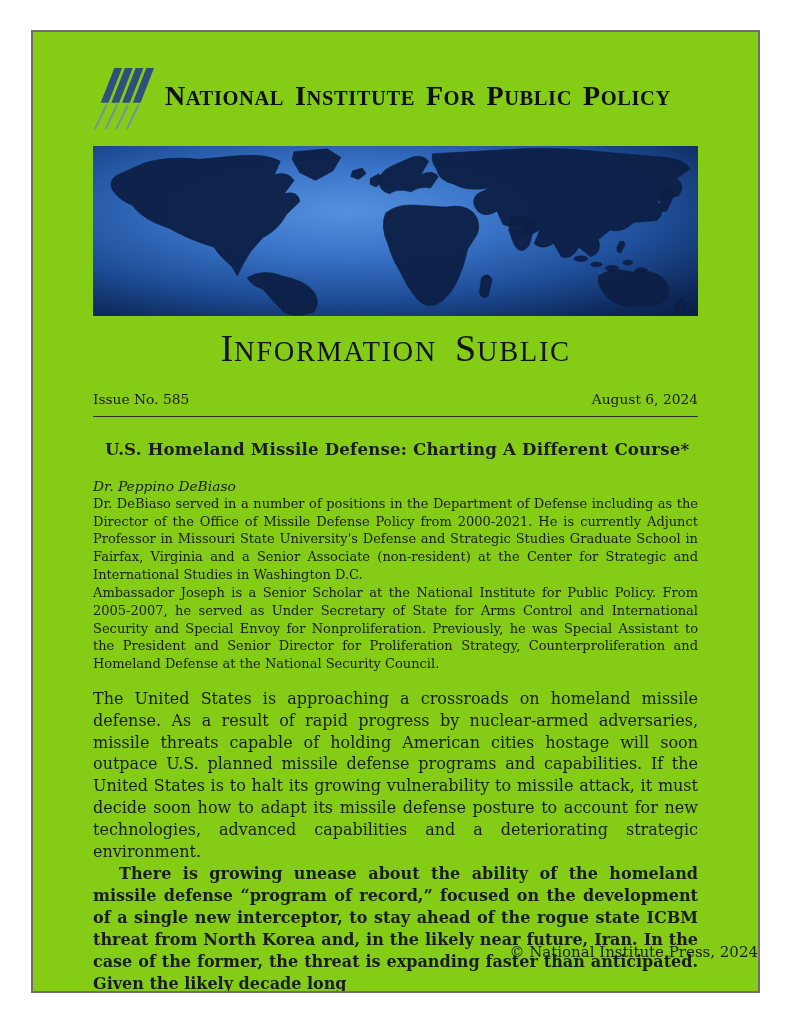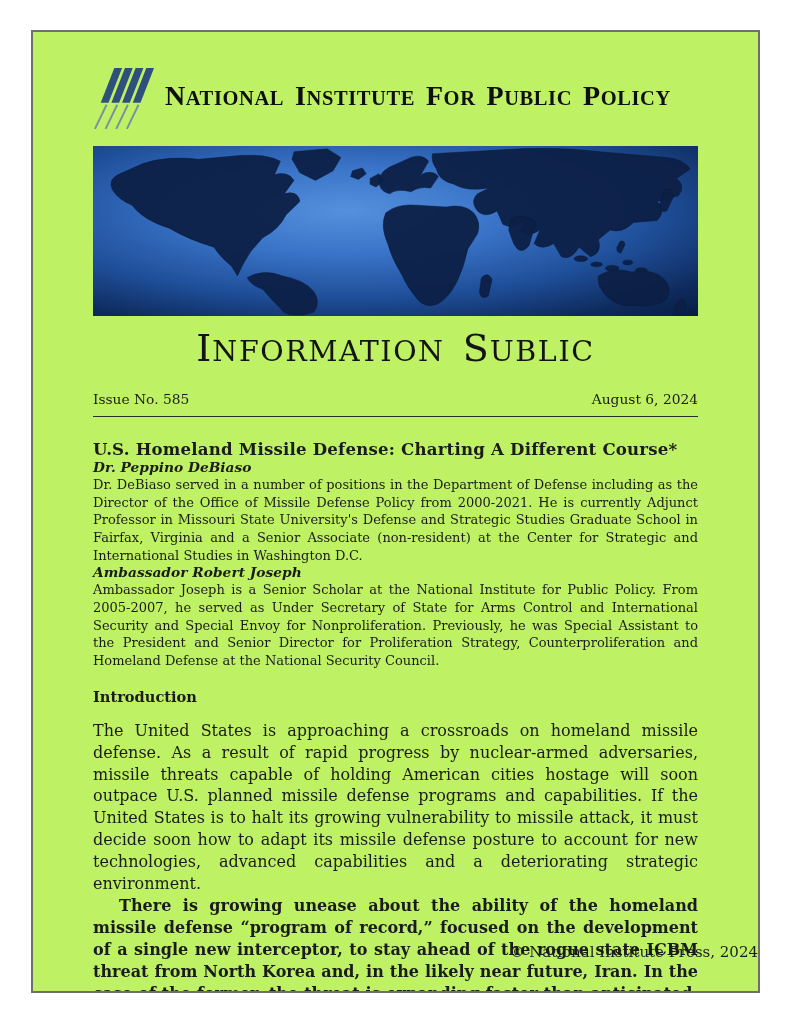--- a/index.html
+++ b/index.html
@@ -3,43 +3,43 @@
 <meta charset="utf-8">
 <style>
   html,body{margin:0;padding:0;background:#ffffff;}
   .sheet{
     position:relative;width:791px;height:1024px;background:#ffffff;
     font-family:"DejaVu Serif", serif;color:#1b1b1b;overflow:hidden;
   }
   .page-border{
     position:absolute;left:31px;top:30px;width:729px;height:963px;
     border:2px solid #6e6e6e;box-sizing:border-box;
-    padding:26px 60px 0 60px;overflow:hidden;background:#bef264;
+    padding:26px 60px 0 60px;overflow:hidden;background:#84cc16;
   }
   
   .brand-row{display:flex;align-items:center;gap:10px;height:76px;}
   .logo{flex:0 0 auto;display:block;}
   .brand-text{white-space:nowrap;font-family:"Liberation Serif", serif;font-weight:bold;color:#0f0f0f;}
   .brand-text .lw{margin-right:11px;}
   .brand-text .li{font-size:28px;letter-spacing:0.5px;}
   .brand-text .lr{font-size:20.5px;letter-spacing:0.6px;}
   
   .map{margin-top:12px;height:170px;width:100%;}
   .map svg{display:block;width:100%;height:100%;}
   
   .masthead{text-align:center;margin-top:10px;height:52px;color:#141414;}
-  .masthead .lw{margin:8px 9px;}
+  .masthead .lw{margin:8px 9px;font-family:Liberation Serif, serif;}
   .masthead .li{font-size:38px;letter-spacing:1px;}
   .masthead .lr{font-size:28.5px;letter-spacing:1.6px;}
   
   .issue-row{display:flex;justify-content:space-between;font-size:13.8px;margin-top:13px;}
   .rule{border:none;border-top:1.6px solid #2c2c2c;margin:9px 0 0 0;}
   
-  .title{font-size:16.6px;font-weight:bold;margin:22px 0 0 0;letter-spacing:0.2px;}
-  .author-name{font-size:13.8px;font-weight:bold;font-style:italic;}
+  .title{font-size:16.6px;font-weight:bold;margin:22px 0 0 12px;letter-spacing:0.2px;}
+  .author-name{font-size:13.8px;font-weight:normal;font-style:italic;margin-top:19px;}
   .author-bio{font-size:13px;line-height:1.36;text-align:justify;margin:1px 0 0 0;}
   .section-heading{font-size:14.6px;font-weight:bold;margin:18px 0 0 0;}
   .body-para{font-size:16px;line-height:1.37;text-align:justify;margin:15px 0 0 0;}
   .body-para.cont{margin-top:0;text-indent:26px;font-weight:bold;}
   
   .footer{position:absolute;left:0;right:0;bottom:30px;text-align:right;font-size:15px;color:#1b1b1b;}
 </style>
 </head>
 <body>
 
@@ -110,24 +110,22 @@
     <hr class="rule">
 
     <h1 class="title">U.S. Homeland Missile Defense: Charting A Different Course*</h1>
 
     <div>
       <div class="author-name">Dr. Peppino DeBiaso</div>
       <p class="author-bio">Dr. DeBiaso served in a number of positions in the Department of Defense including as the Director of the Office of Missile Defense Policy from 2000-2021. He is currently Adjunct Professor in Missouri State University's Defense and Strategic Studies Graduate School in Fairfax, Virginia and a Senior Associate (non-resident) at the Center for Strategic and International Studies in Washington D.C.</p>
     </div>
 
     <div>
-      <div class="author-name">Ambassador Robert Joseph</div>
       <p class="author-bio">Ambassador Joseph is a Senior Scholar at the National Institute for Public Policy. From 2005-2007, he served as Under Secretary of State for Arms Control and International Security and Special Envoy for Nonproliferation. Previously, he was Special Assistant to the President and Senior Director for Proliferation Strategy, Counterproliferation and Homeland Defense at the National Security Council.</p>
     </div>
 
-    <h2 class="section-heading">Introduction</h2>
 
     <p class="body-para">The United States is approaching a crossroads on homeland missile defense. As a result of rapid progress by nuclear-armed adversaries, missile threats capable of holding American cities hostage will soon outpace U.S. planned missile defense programs and capabilities.  If the United States is to halt its growing vulnerability to missile attack, it must decide soon how to adapt its missile defense posture to account for new technologies, advanced capabilities and a deteriorating strategic environment.</p>
     <p class="body-para cont">There is growing unease about the ability of the homeland missile defense “program of record,” focused on the development of a single new interceptor, to stay ahead of the rogue state ICBM threat from North Korea and, in the likely near future, Iran.  In the case of the former, the threat is expanding faster than anticipated. Given the likely decade long</p>
 
     <div class="footer">© National Institute Press, 2024</div>
   </div>
 </div>
 
 </body></html>

